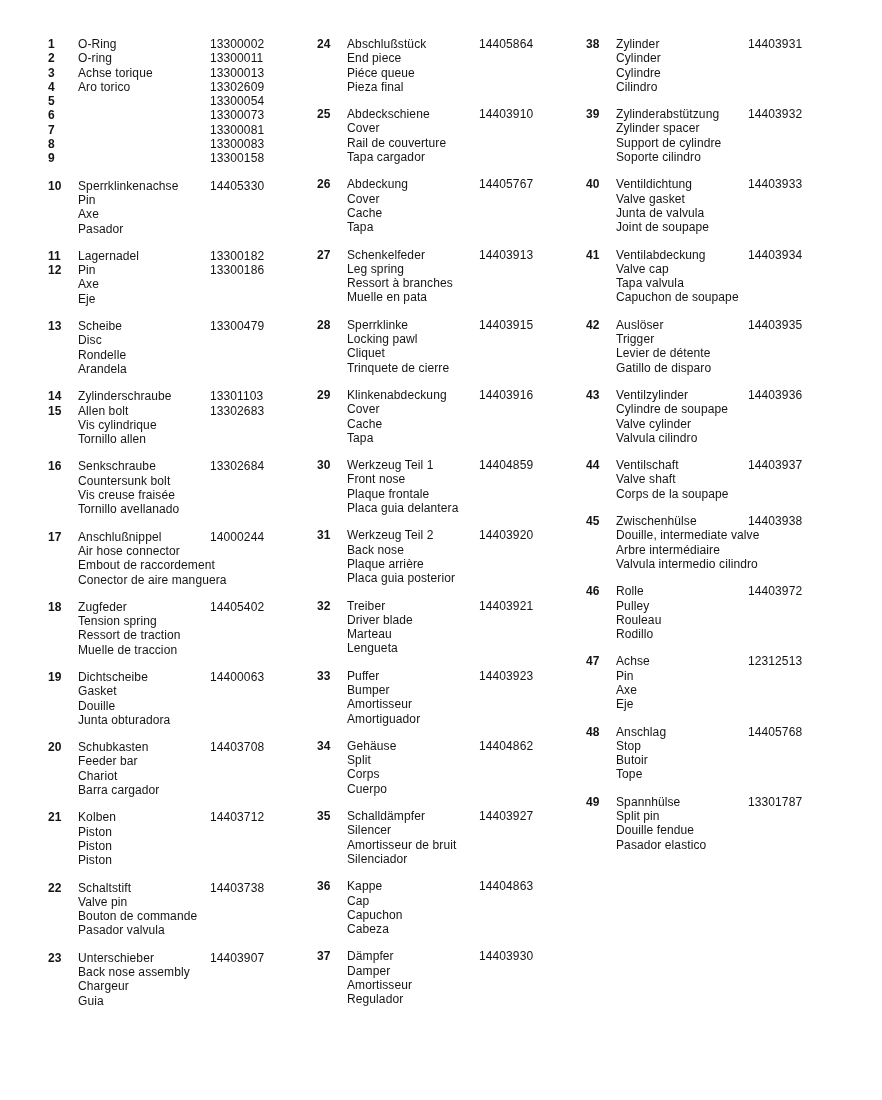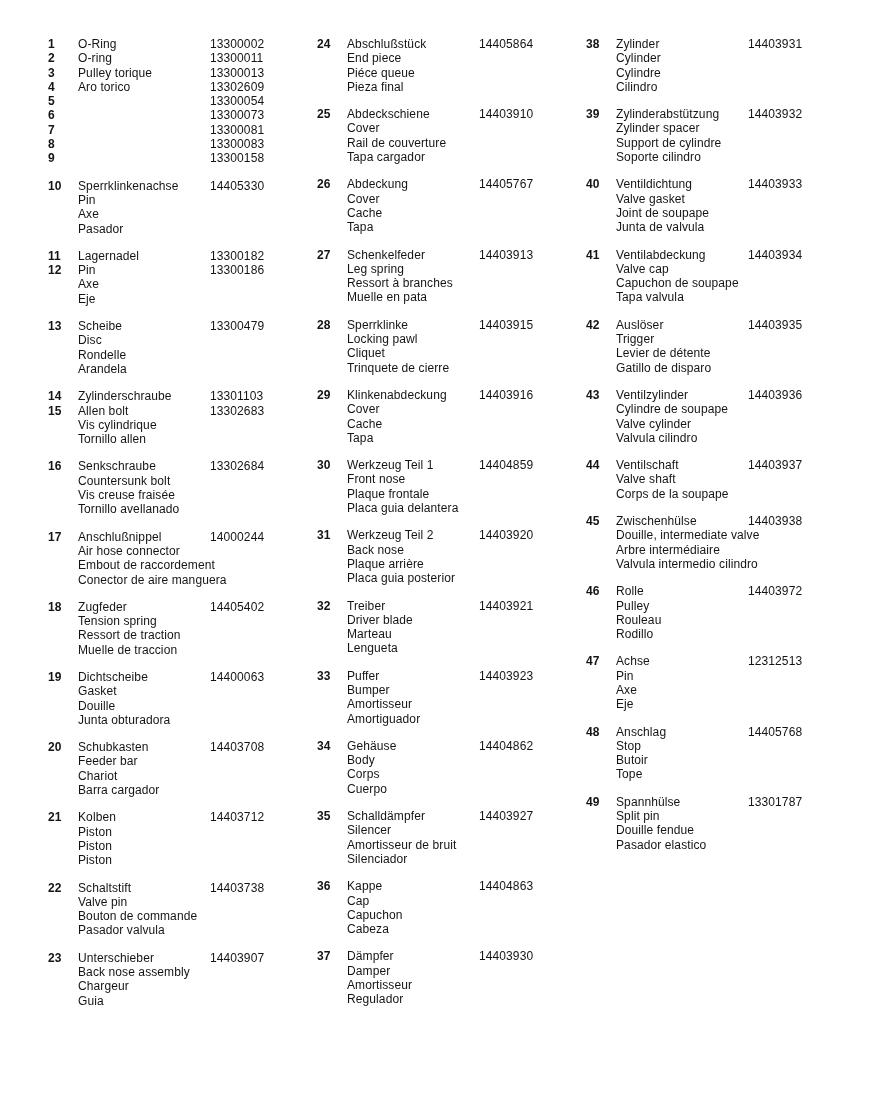--- a/index.html
+++ b/index.html
@@ -69,21 +69,21 @@
             <span class="name">O-Ring</span>
             <span class="part">13300002</span>
           </div>
           <div class="row">
             <span class="num">2</span>
             <span class="name">O-ring</span>
             <span class="part">13300011</span>
           </div>
           <div class="row">
             <span class="num">3</span>
-            <span class="name">Pulley torique</span>
+            <span class="name">Achse torique</span>
             <span class="part">13300013</span>
           </div>
           <div class="row">
             <span class="num">4</span>
             <span class="name">Aro torico</span>
             <span class="part">13302609</span>
           </div>
           <div class="row">
             <span class="num">5</span>
             <span class="name"></span>
@@ -597,21 +597,21 @@
           </div>
         </div>
         <div class="block">
           <div class="row">
             <span class="num">34</span>
             <span class="name">Gehäuse</span>
             <span class="part">14404862</span>
           </div>
           <div class="row">
             <span class="num"></span>
-            <span class="name">Body</span>
+            <span class="name">Split</span>
             <span class="part"></span>
           </div>
           <div class="row">
             <span class="num"></span>
             <span class="name">Corps</span>
             <span class="part"></span>
           </div>
           <div class="row">
             <span class="num"></span>
             <span class="name">Cuerpo</span>
@@ -736,48 +736,48 @@
             <span class="name">Ventildichtung</span>
             <span class="part">14403933</span>
           </div>
           <div class="row">
             <span class="num"></span>
             <span class="name">Valve gasket</span>
             <span class="part"></span>
           </div>
           <div class="row">
             <span class="num"></span>
+            <span class="name">Junta de valvula</span>
+            <span class="part"></span>
+          </div>
+          <div class="row">
+            <span class="num"></span>
             <span class="name">Joint de soupape</span>
-            <span class="part"></span>
-          </div>
-          <div class="row">
-            <span class="num"></span>
-            <span class="name">Junta de valvula</span>
             <span class="part"></span>
           </div>
         </div>
         <div class="block">
           <div class="row">
             <span class="num">41</span>
             <span class="name">Ventilabdeckung</span>
             <span class="part">14403934</span>
           </div>
           <div class="row">
             <span class="num"></span>
             <span class="name">Valve cap</span>
             <span class="part"></span>
           </div>
           <div class="row">
             <span class="num"></span>
+            <span class="name">Tapa valvula</span>
+            <span class="part"></span>
+          </div>
+          <div class="row">
+            <span class="num"></span>
             <span class="name">Capuchon de soupape</span>
-            <span class="part"></span>
-          </div>
-          <div class="row">
-            <span class="num"></span>
-            <span class="name">Tapa valvula</span>
             <span class="part"></span>
           </div>
         </div>
         <div class="block">
           <div class="row">
             <span class="num">42</span>
             <span class="name">Auslöser</span>
             <span class="part">14403935</span>
           </div>
           <div class="row">

